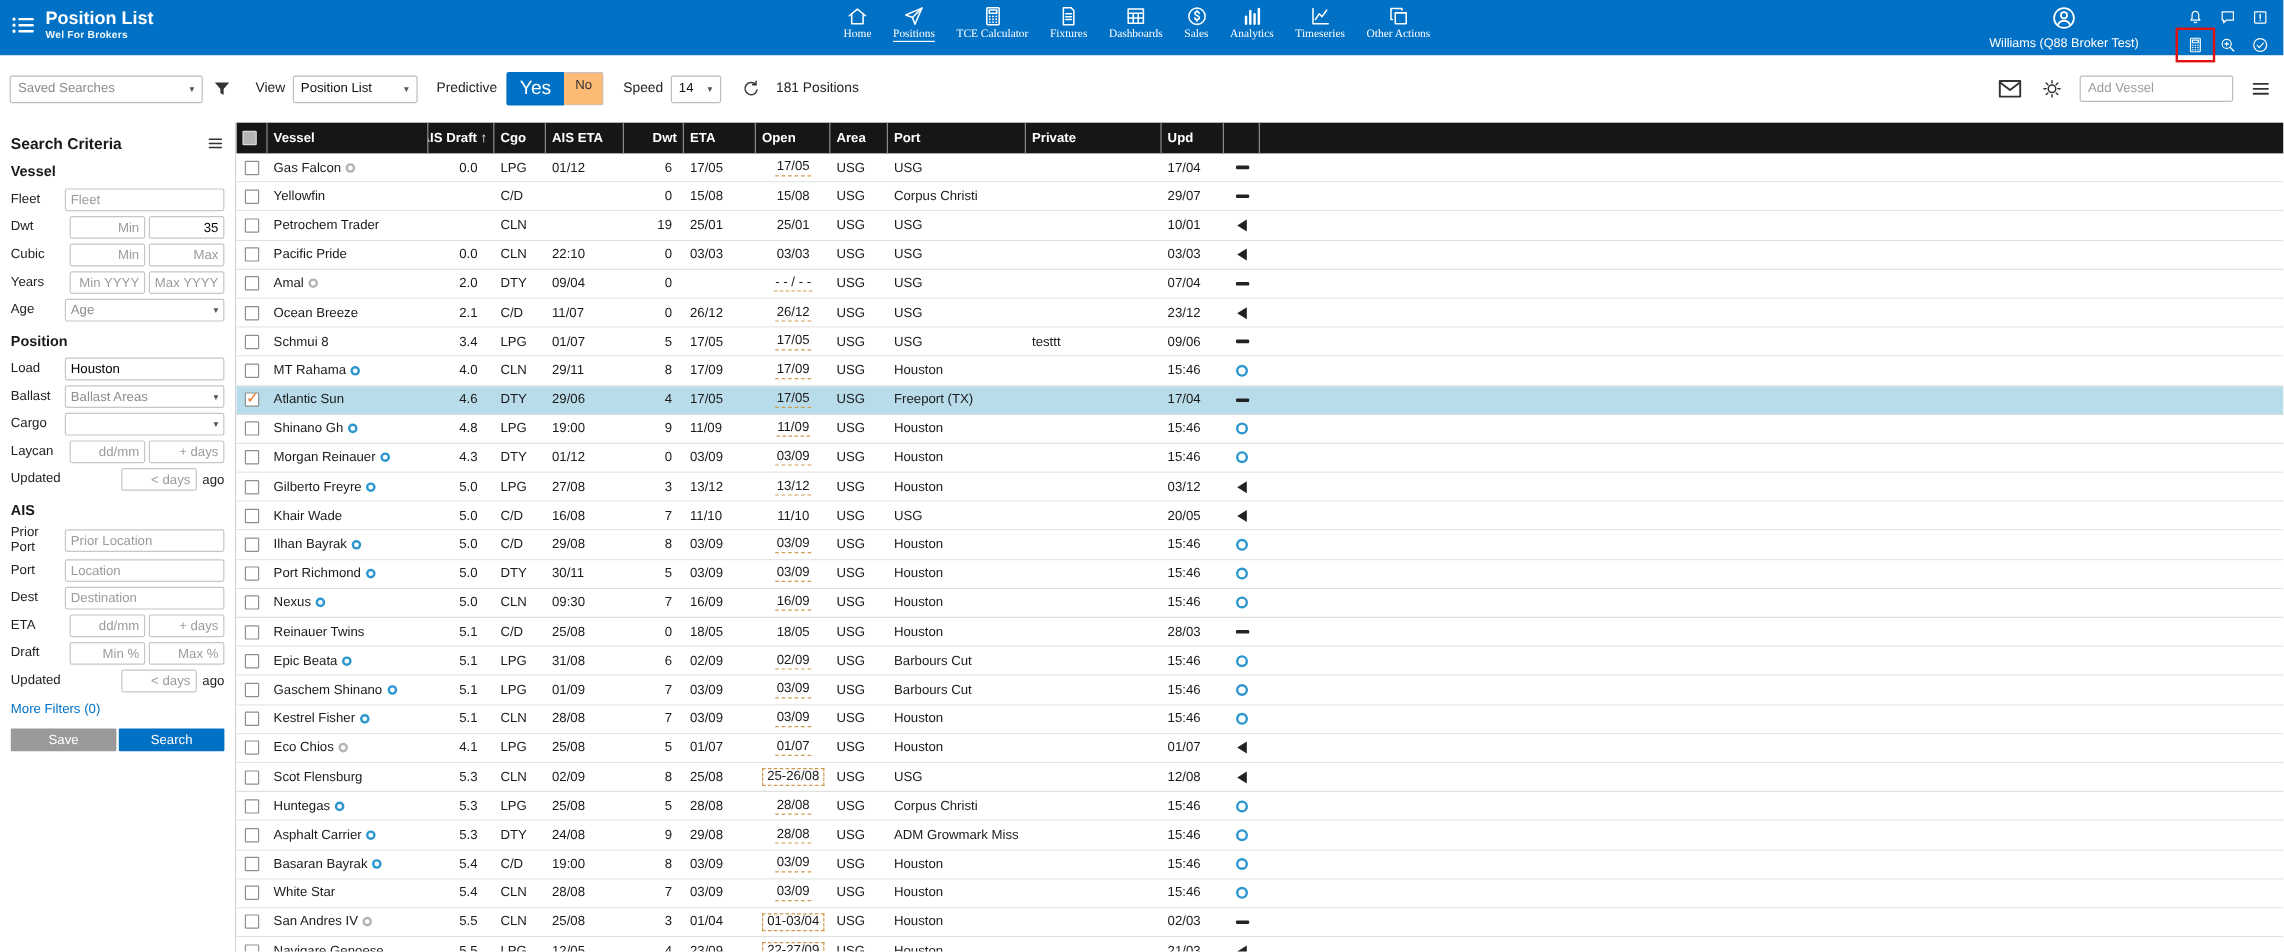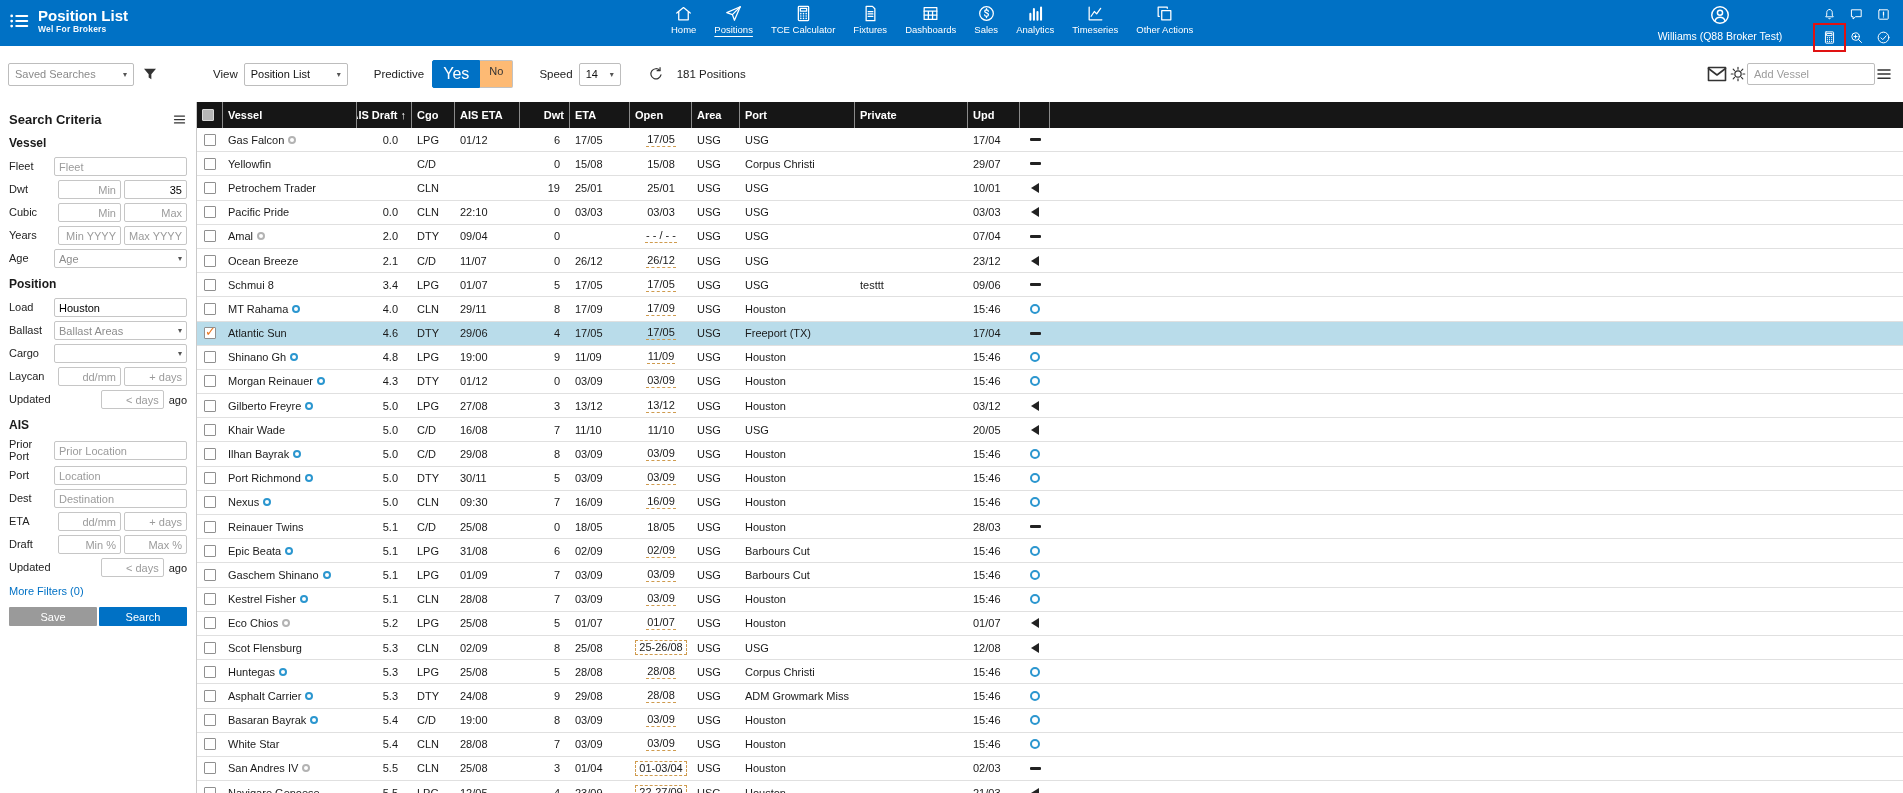--- a/index.html
+++ b/index.html
@@ -12,21 +12,21 @@
   svg { display:block; }
 
   
   .topbar { position:relative; height:46px; background:#0071C5; color:#fff; }
   .brand { position:absolute; left:8px; top:7px; display:flex; gap:8px; align-items:flex-start; }
   .brand-icon { color:#fff; margin-top:3px; }
   .brand-icon svg { width:22px; height:22px; }
   .brand-title { font-size:15px; font-weight:bold; line-height:1.15; }
   .brand-sub { font-size:8.5px; font-weight:bold; opacity:.95; letter-spacing:.2px; }
 
-  .mainnav { position:absolute; left:662px; top:4px; display:flex; }
+  .mainnav { position:absolute; left:694px; top:4px; display:flex;font-family:Liberation Serif, serif; }
   .nav-item { padding:0 9px; text-align:center; cursor:pointer; }
   .nav-ico { display:flex; justify-content:center; }
   .nav-ico svg { width:19px; height:19px; }
   .nav-label { display:block; font-size:9.5px; margin-top:1px; white-space:nowrap; }
   .nav-item.active .nav-label { text-decoration:underline; text-underline-offset:3px; }
 
   .user-block { position:absolute; right:108px; top:4px; text-align:center; width:150px; }
   .user-avatar { display:flex; justify-content:center; }
   .user-avatar svg { width:22px; height:22px; }
   .user-name { font-size:10.5px; margin-top:2px; white-space:nowrap; }
@@ -38,37 +38,37 @@
   .hd-ic.red-annotated { outline:2px solid #E01212; outline-offset:1px; }
 
   
   .toolbar { height:56px; display:flex; align-items:center; background:#fff; }
   .tb-left { width:197px; flex:none; display:flex; align-items:center; gap:7px; padding-left:8px; }
   .sel { border:1px solid #bdbdbd; border-radius:2px; background:#fff; height:23px;
          display:flex; align-items:center; justify-content:space-between;
          padding:0 6px; font-size:11px; cursor:pointer; }
   .sel .caret { font-size:8px; color:#555; margin-left:6px; }
   .sel.ph { color:#8a8a8a; }
-  .sel-saved { width:126px; }
+  .sel-saved { width:161px; }
   .tool-ic { color:#333; cursor:pointer; }
   .tool-ic svg { width:18px; height:18px; }
 
   .tb-main { display:flex; align-items:center; margin-left:16px; font-size:11.5px; }
   .tb-lbl { color:#222; }
   .sel-view { width:104px; margin-left:6px; color:#111; }
   .tog { display:flex; margin-left:8px; }
   .tog-yes { background:#0071C5; color:#fff; border:1px solid #0071C5; border-radius:2px 0 0 2px;
              font-size:16px; padding:4px 10px; cursor:pointer; }
   .tog-no  { background:#fdba74; color:#333; border:1px solid #c2c2c2; border-left:none;
              border-radius:0 2px 2px 0; font-size:11px; padding:4px 9px; cursor:pointer; }
   .sel-speed { width:42px; margin-left:6px; color:#111; }
-  .mg { margin-left:26px; }
+  .mg { margin-left:16px; }
   .count { margin-left:12px; font-size:11.5px; color:#222; }
 
-  .tb-right { margin-left:auto; display:flex; align-items:center; padding-right:10px; }
+  .tb-right { margin-left:auto; display:flex; align-items:center; gap:14px; padding-right:10px; }
   .tool-ic.big svg { width:24px; height:24px; }
   .add-vessel { width:128px; height:22px; border:1px solid #bdbdbd; border-radius:2px;
                 font-size:11px; padding:0 6px; font-family:inherit; }
   input::placeholder { color:#9b9b9b; }
 
   
   .content { display:flex; height:732px; }
 
   
   .sidebar { width:197px; flex:none; border-right:1px solid #c9c9c9; padding:4px 9px 0 9px;
@@ -1024,21 +1024,21 @@
           <div class="c "></div>
         </div>
         <div class="trow">
           <div class="c ctr">
             <span class="cb"></span>
           </div>
           <div class="c ">
             <span class="vname">Eco Chios</span>
             <span class="dot gray"></span>
           </div>
-          <div class="c r pr14">5.2</div>
+          <div class="c r pr14">4.1</div>
           <div class="c ">LPG</div>
           <div class="c ">25/08</div>
           <div class="c r pr10">5</div>
           <div class="c ">01/07</div>
           <div class="c ctr">
             <span class="open-u">01/07</span>
           </div>
           <div class="c ">USG</div>
           <div class="c ">Houston</div>
           <div class="c "></div>

